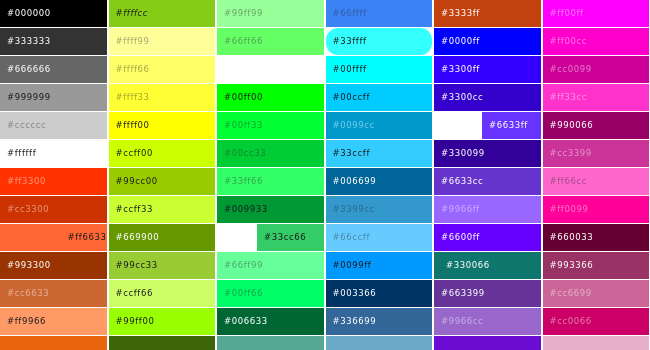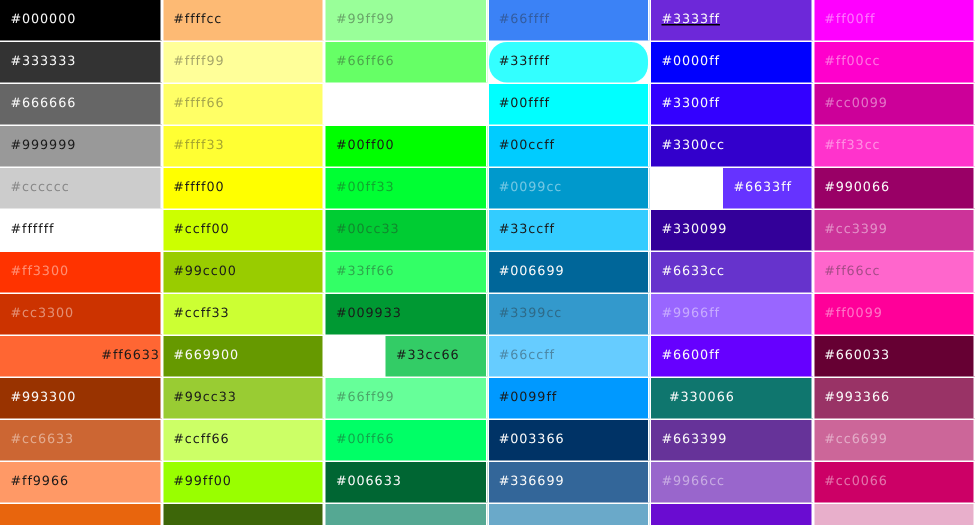--- a/index.html
+++ b/index.html
@@ -47,30 +47,30 @@
   .swatch.muted .swatch-label { color: rgba(40,40,40,0.42); }
   .swatch.mutedlight .swatch-label { color: rgba(255,255,255,0.45); }
 </style>
 </head>
 <body>
 
 <div id="palette-grid">
     <div class="swatch dark" title="#000000" style="background: rgb(0, 0, 0);">
       <span class="swatch-label">#000000</span>
     </div>
-    <div class="swatch light" title="#ffffcc" style="background: #fdba74;">
+    <div class="swatch light" title="#ffffcc" style="background: #84cc16; font-style: italic;">
       <span class="swatch-label">#ffffcc</span>
     </div>
     <div class="swatch muted" title="#99ff99" style="background: rgb(153, 255, 153);">
       <span class="swatch-label">#99ff99</span>
     </div>
     <div class="swatch muted" title="#66ffff" style="background: #3b82f6;">
       <span class="swatch-label">#66ffff</span>
     </div>
-    <div class="swatch dark" title="#3333ff" style="background: #6d28d9; text-decoration: underline;">
+    <div class="swatch dark" title="#3333ff" style="background: #c2410c;">
       <span class="swatch-label">#3333ff</span>
     </div>
     <div class="swatch mutedlight" title="#ff00ff" style="background: rgb(255, 0, 255);">
       <span class="swatch-label">#ff00ff</span>
     </div>
     <div class="swatch dark" title="#333333" style="background: rgb(51, 51, 51);">
       <span class="swatch-label">#333333</span>
     </div>
     <div class="swatch muted" title="#ffff99" style="background: rgb(255, 255, 153);">
       <span class="swatch-label">#ffff99</span>

